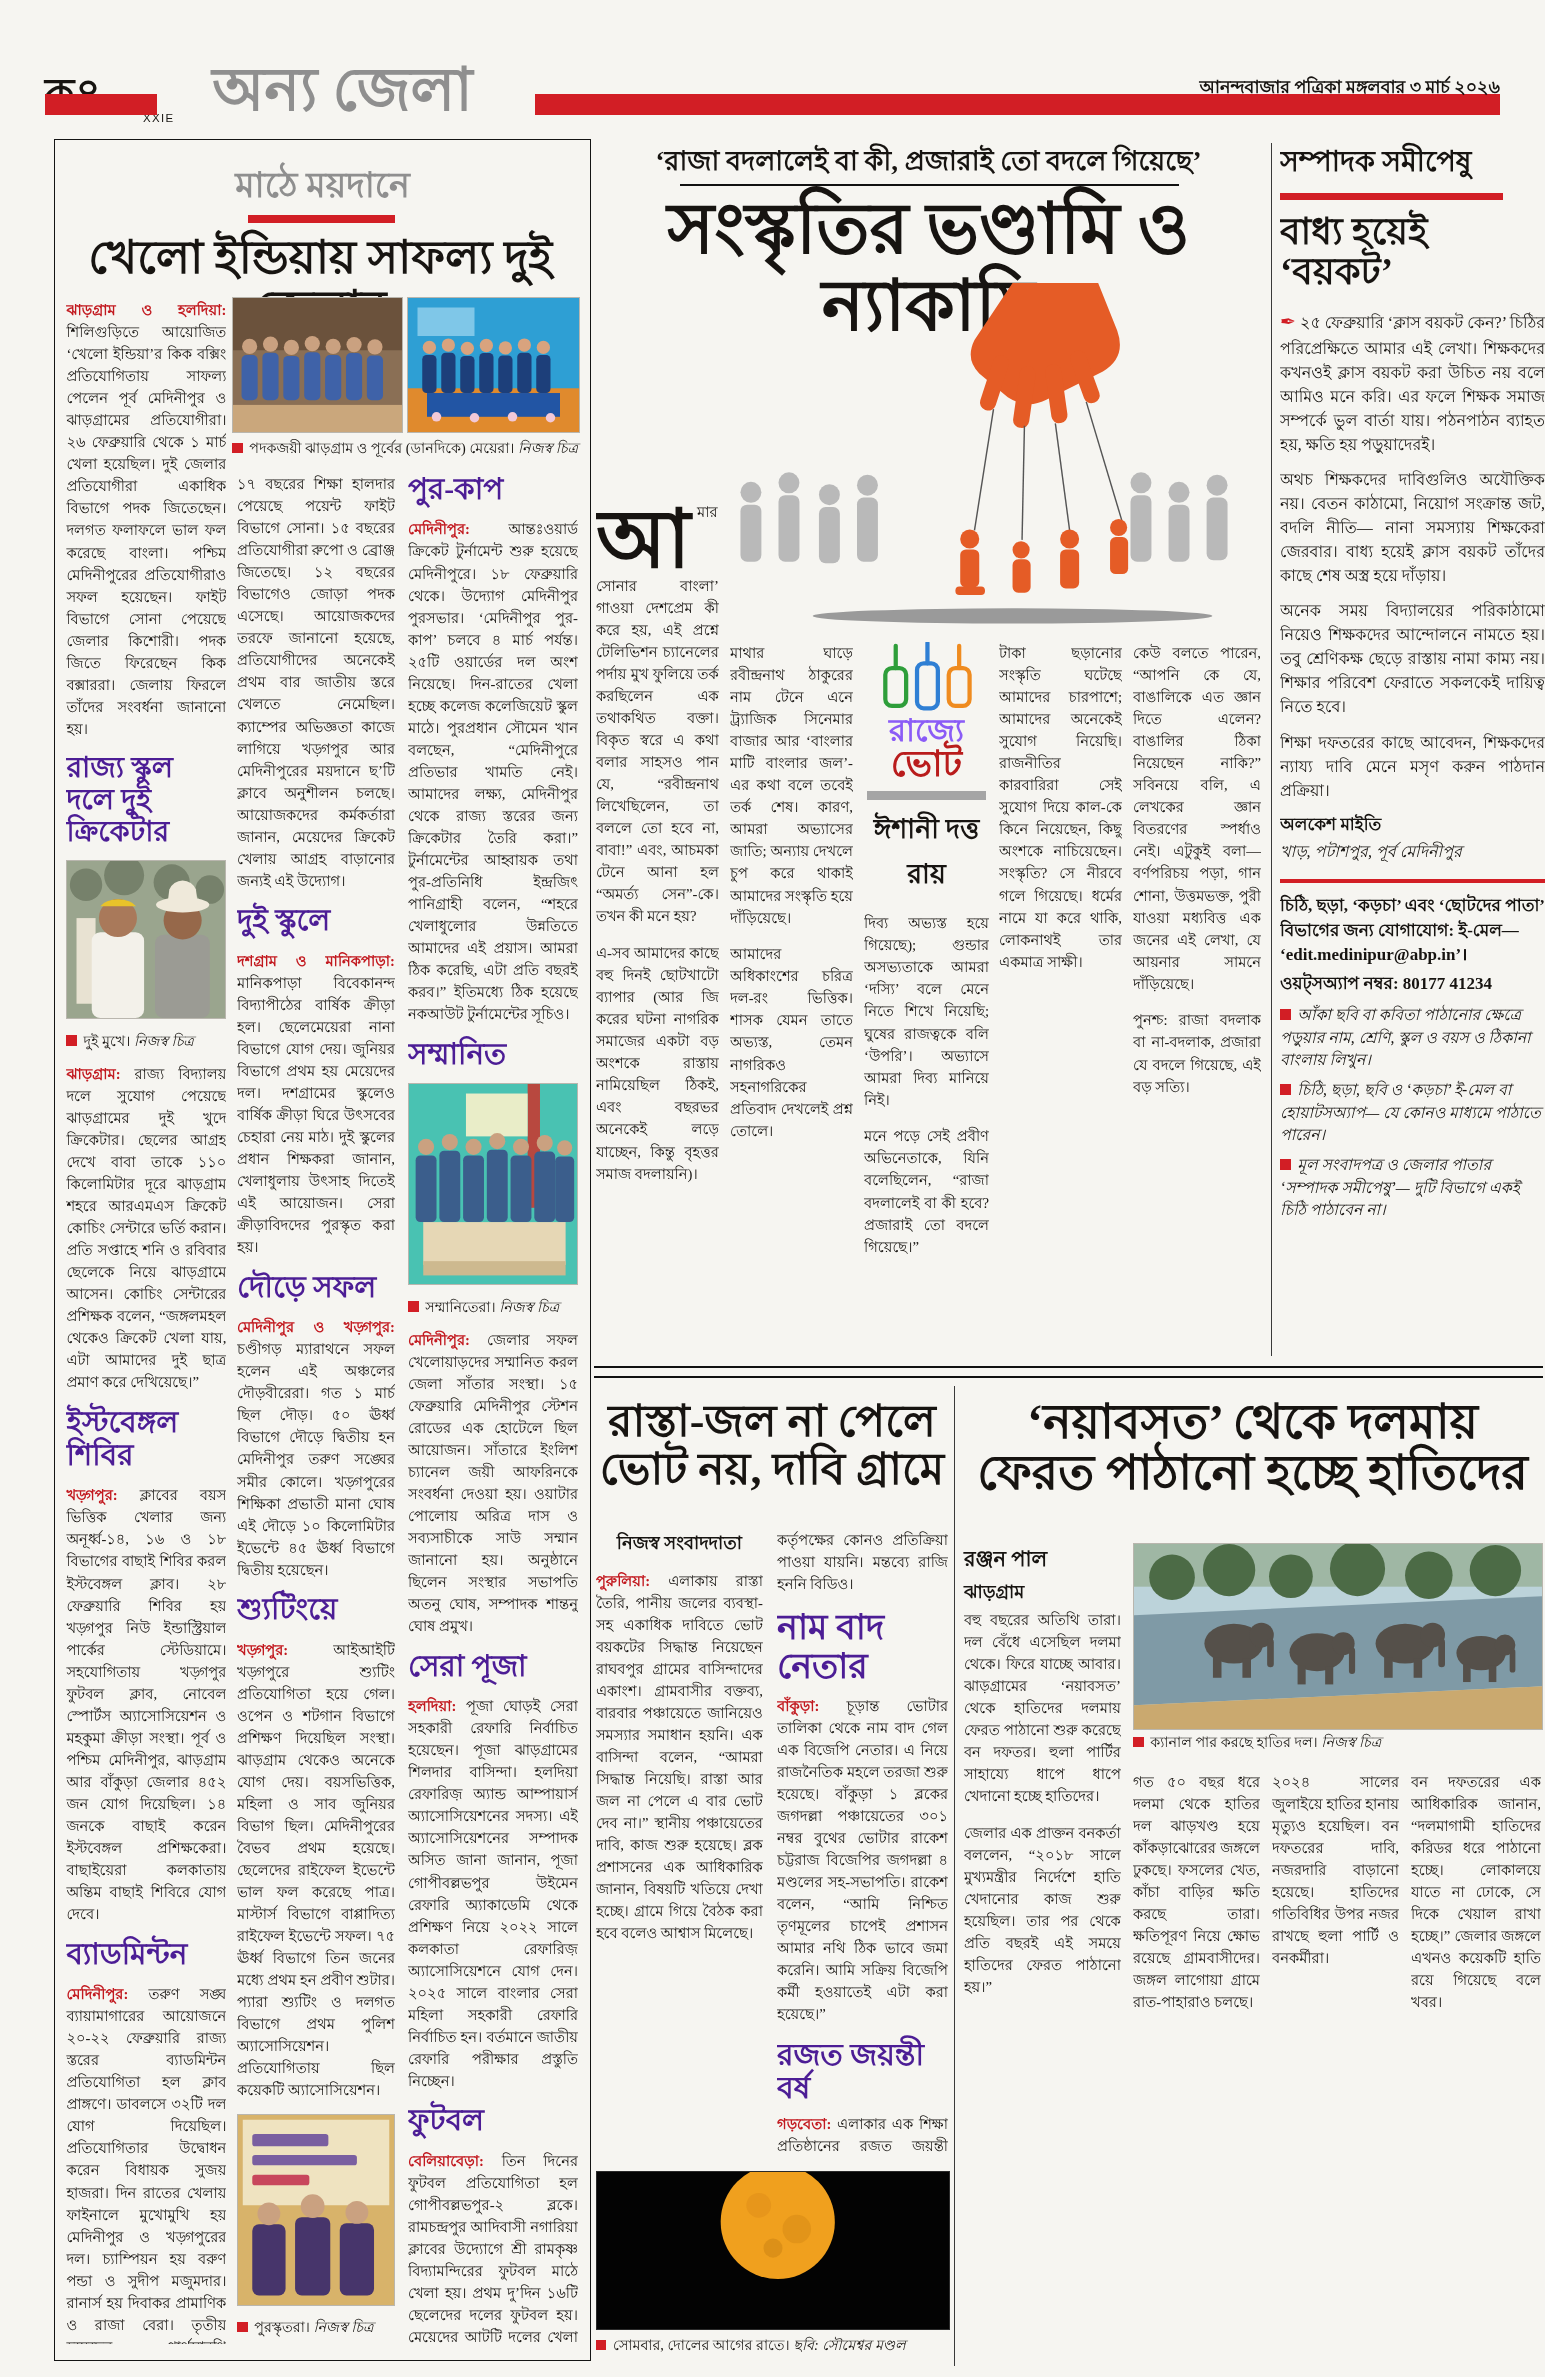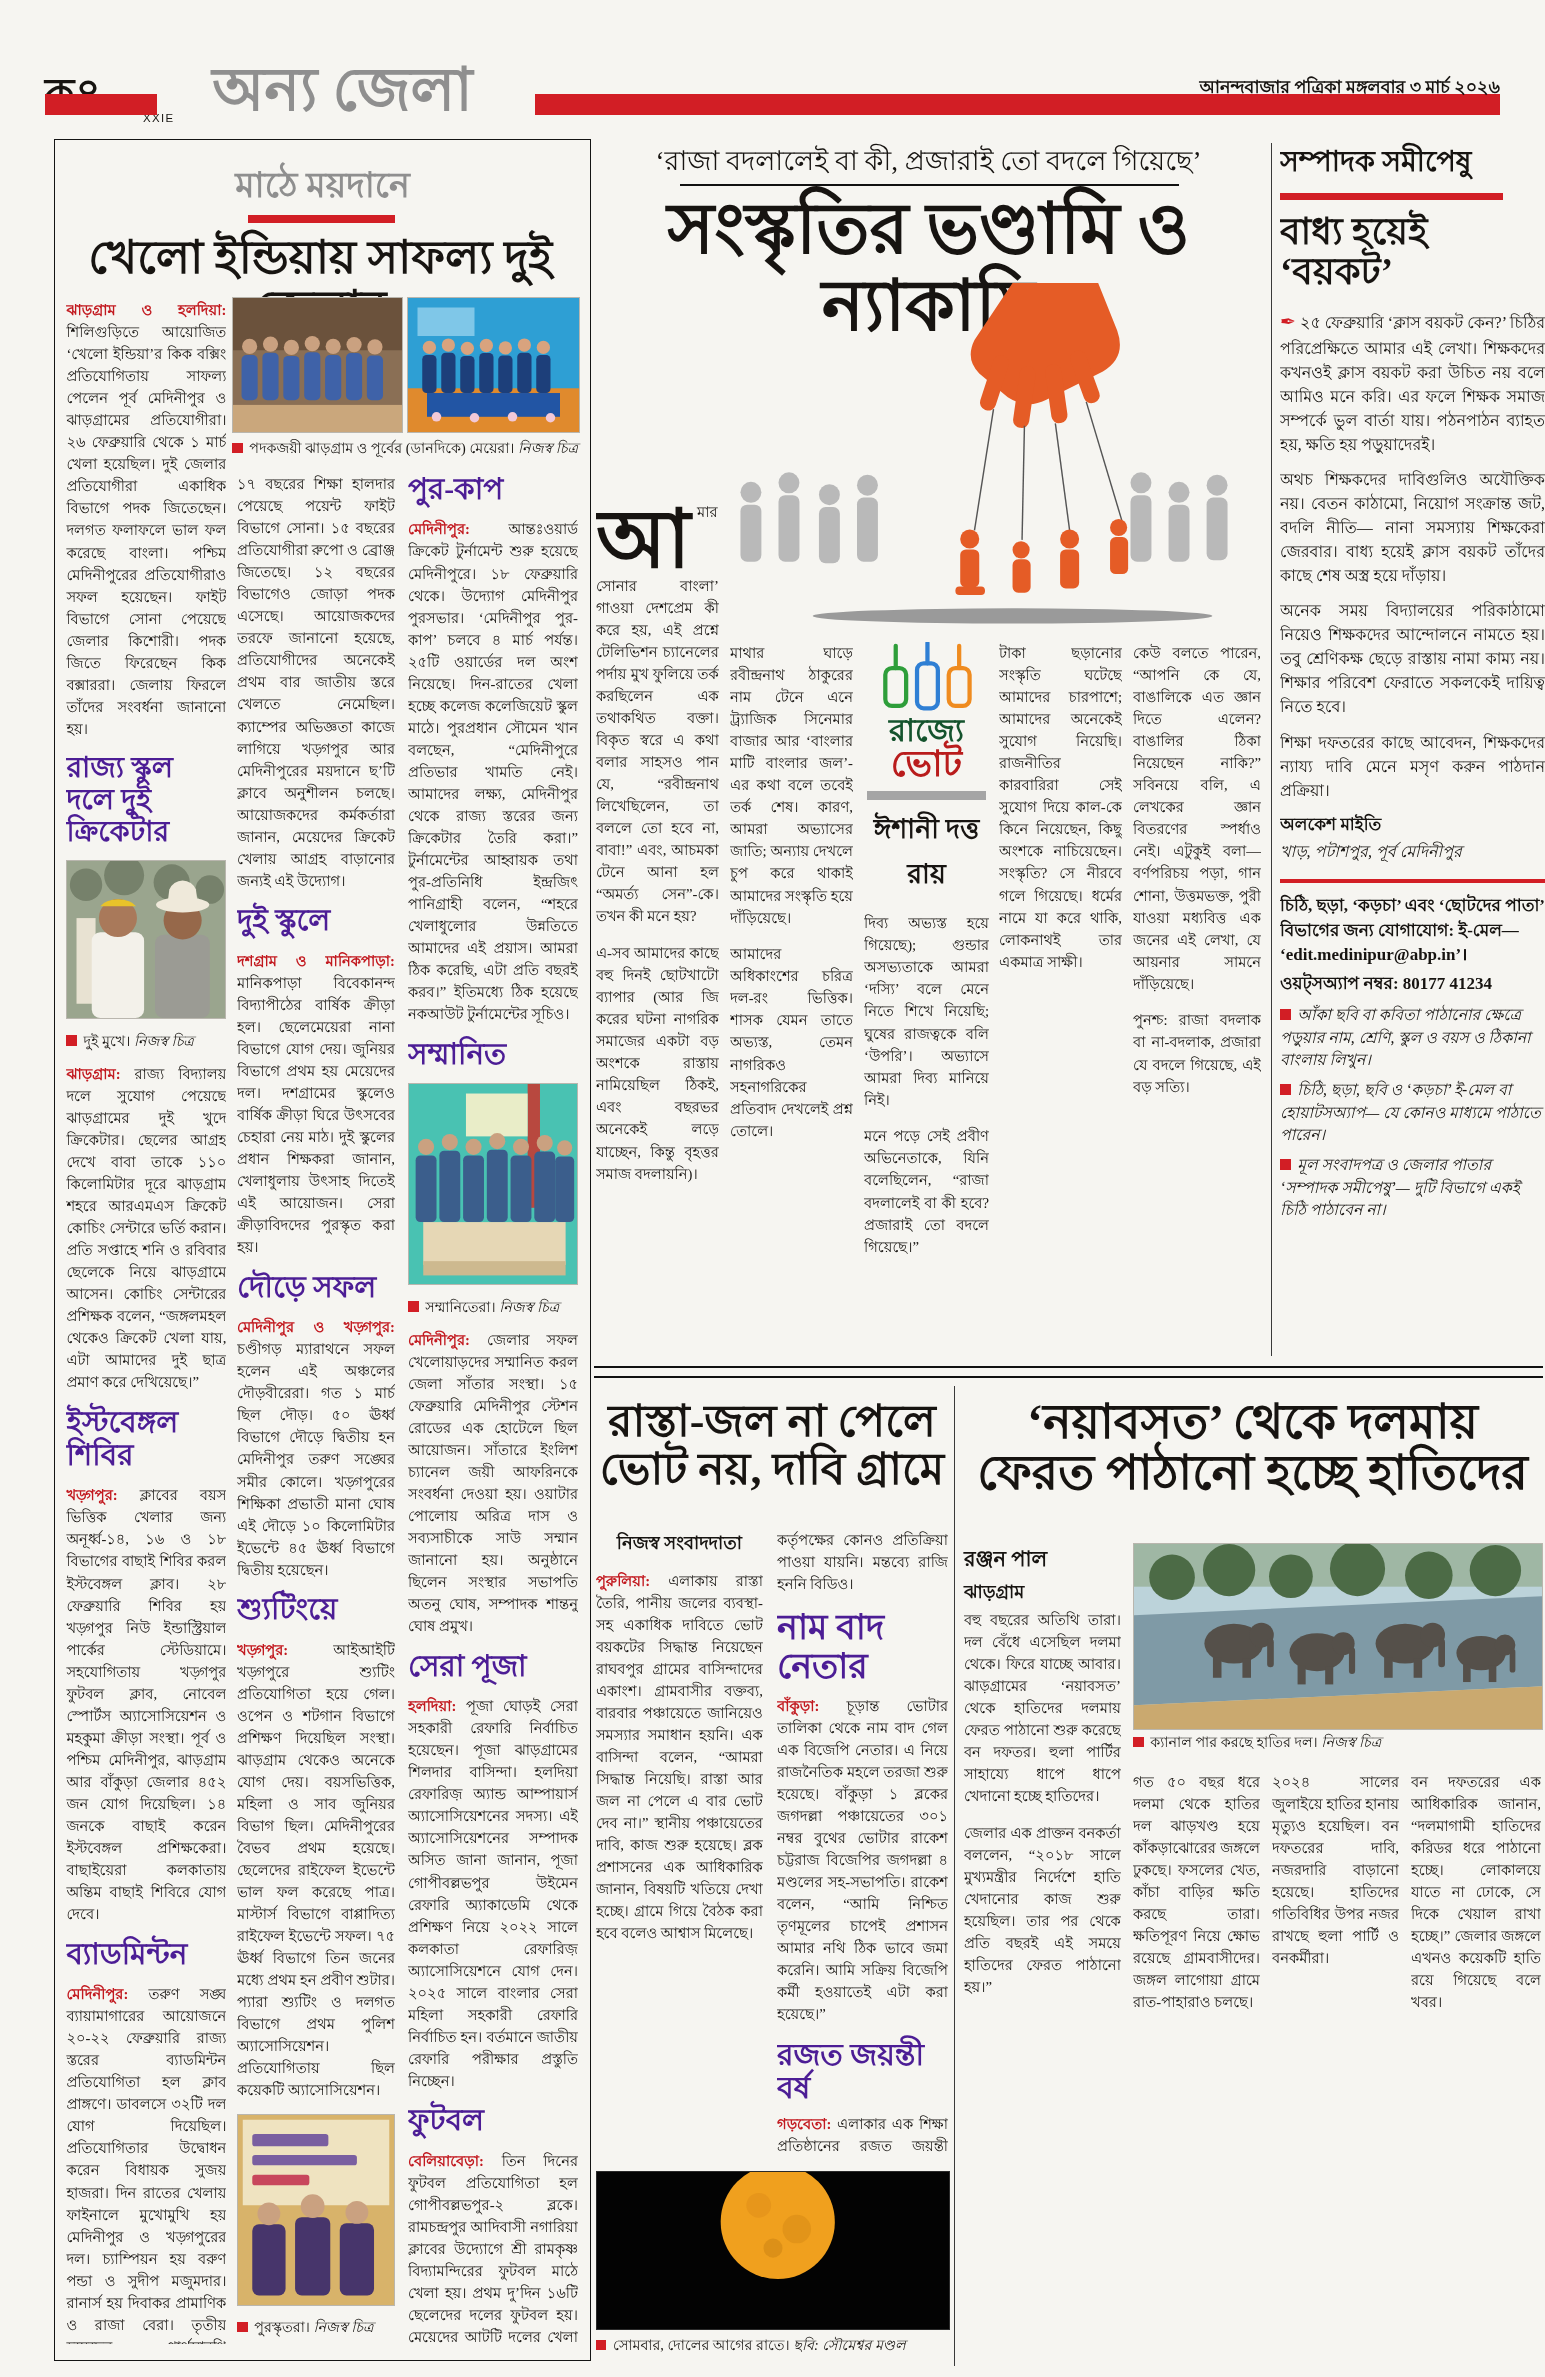--- a/index.html
+++ b/index.html
@@ -198,21 +198,21 @@
       <div class="caption"><span class="sq"></span><span>সম্মানিতেরা।</span> <span class="credit">নিজস্ব চিত্র</span></div>
       <p class="bodytxt"><span class="dl">মেদিনীপুর:</span> <span>জেলার সফল খেলোয়াড়দের সম্মানিত করল জেলা সাঁতার সংস্থা। ১৫ ফেব্রুয়ারি মেদিনীপুর স্টেশন রোডের এক হোটেলে ছিল আয়োজন। সাঁতারে ইংলিশ চ্যানেল জয়ী আফরিনকে সংবর্ধনা দেওয়া হয়। ওয়াটার পোলোয় অরিত্র দাস ও সব্যসাচীকে সাউ সম্মান জানানো হয়। অনুষ্ঠানে ছিলেন সংস্থার সভাপতি অতনু ঘোষ, সম্পাদক শান্তনু ঘোষ প্রমুখ।</span></p>
       <div class="sub" style="font-size:29.5px;">সেরা পূজা</div>
       <p class="bodytxt"><span class="dl">হলদিয়া:</span> <span>পূজা ঘোড়ই সেরা সহকারী রেফারি নির্বাচিত হয়েছেন। পূজা ঝাড়গ্রামের শিলদার বাসিন্দা। হলদিয়া রেফারিজ় অ্যান্ড আম্পায়ার্স অ্যাসোসিয়েশনের সদস্য। এই অ্যাসোসিয়েশনের সম্পাদক অসিত জানা জানান, পূজা গোপীবল্লভপুর উইমেন রেফারি অ্যাকাডেমি থেকে প্রশিক্ষণ নিয়ে ২০২২ সালে কলকাতা রেফারিজ় অ্যাসোসিয়েশনে যোগ দেন। ২০২৫ সালে বাংলার সেরা মহিলা সহকারী রেফারি নির্বাচিত হন। বর্তমানে জাতীয় রেফারি পরীক্ষার প্রস্তুতি নিচ্ছেন।</span></p>
       <div class="sub" style="font-size:29.5px;">ফুটবল</div>
       <p class="bodytxt"><span class="dl">বেলিয়াবেড়া:</span> <span>তিন দিনের ফুটবল প্রতিযোগিতা হল গোপীবল্লভপুর-২ ব্লকে। রামচন্দ্রপুর আদিবাসী নগারিয়া ক্লাবের উদ্যোগে শ্রী রামকৃষ্ণ বিদ্যামন্দিরের ফুটবল মাঠে খেলা হয়। প্রথম দু’দিন ১৬টি ছেলেদের দলের ফুটবল হয়। মেয়েদের আটটি দলের খেলা ছিল রবিবার। শিলিগুড়ি ও মালদহ থেকে মেয়েদের দু’টি দল এসেছিল।</span></p>
     </div>
   </div>
 
   <div class="abs" style="left:594px;top:140px;width:669px;height:1217px;">
-    <div class="abs center" style="left:0;top:0;width:100%;font-size:27px;font-weight:normal;">‘রাজা বদলালেই বা কী, প্রজারাই তো বদলে গিয়েছে’</div>
+    <div class="abs center" style="left:0;top:0;width:100%;font-size:27px;font-weight:bold;">‘রাজা বদলালেই বা কী, প্রজারাই তো বদলে গিয়েছে’</div>
     <div class="abs" style="left:86px;top:44px;width:499px;height:1.9px;background:#111;"></div>
     <div class="abs center hl" style="left:0;top:51px;width:100%;font-size:71px;">সংস্কৃতির ভণ্ডামি ও ন্যাকামি</div>
 
     <div class="abs" style="left:114px;top:143px;width:552px;height:352px;">
       <svg width="100%" height="100%" viewBox="0 0 1160 740">
         <g fill="#e55c26">
           <path d="M640 0 L560 120 q-20 40 10 70 l60 50 q40 26 80 6 l120 -60 q50 -30 30 -86 L820 0 Z"></path>
           <rect x="585" y="150" width="34" height="120" rx="16" transform="rotate(18 602 210)"></rect>
           <rect x="648" y="175" width="34" height="130" rx="16" transform="rotate(8 665 240)"></rect>
           <rect x="715" y="170" width="34" height="125" rx="16" transform="rotate(-8 732 232)"></rect>
@@ -298,21 +298,21 @@
             <g stroke="#2f7fd4">
                 <rect x="95" y="45" width="44" height="95" rx="14"></rect>
                 <line x1="117" y1="45" x2="117" y2="2"></line>
               </g>
             <g stroke="#ef8b1f">
                 <rect x="162" y="55" width="44" height="80" rx="14"></rect>
                 <line x1="184" y1="55" x2="184" y2="8"></line>
               </g>
           </g>
         </svg>
-        <div style="font-size:31px;color:#14532d;font-weight:bold;line-height:1;">রাজ্যে</div>
+        <div style="font-size:31px;color:#8b5cf6;font-weight:bold;line-height:1;">রাজ্যে</div>
         <div style="font-size:36px;color:#b91c1c;font-weight:bold;line-height:1.05;">ভোট</div>
         <div style="height:8.6px;background:#a5a5a5;margin:7.6px 2.9px;"></div>
         <div style="font-size:27px;font-weight:bold;">ঈশানী দত্ত রায়</div>
       </div>
       <p class="bodytxt">দিব্য অভ্যস্ত হয়ে গিয়েছে); গুন্ডার অসভ্যতাকে আমরা ‘দস্যি’ বলে মেনে নিতে শিখে নিয়েছি; ঘুষের রাজত্বকে বলি ‘উপরি’। অভ্যাসে আমরা দিব্য মানিয়ে নিই।</p>
       <p class="bodytxt">মনে পড়ে সেই প্রবীণ অভিনেতাকে, যিনি বলেছিলেন, “রাজা বদলালেই বা কী হবে? প্রজারাই তো বদলে গিয়েছে।”</p>
     </div>
     <div class="abs col" style="left:405px;top:502px;width:123px;height:710px;">
       <p class="bodytxt" style="margin-top:0;">টাকা ছড়ানোর সংস্কৃতি ঘটেছে আমাদের চারপাশে; আমাদের অনেকেই সুযোগ নিয়েছি। রাজনীতির কারবারিরা সেই সুযোগ দিয়ে কাল-কে কিনে নিয়েছেন, কিছু অংশকে নাচিয়েছেন। সংস্কৃতি? সে নীরবে গলে গিয়েছে। ধর্মের নামে যা করে থাকি, লোকনাথই তার একমাত্র সাক্ষী।</p>
     </div>

